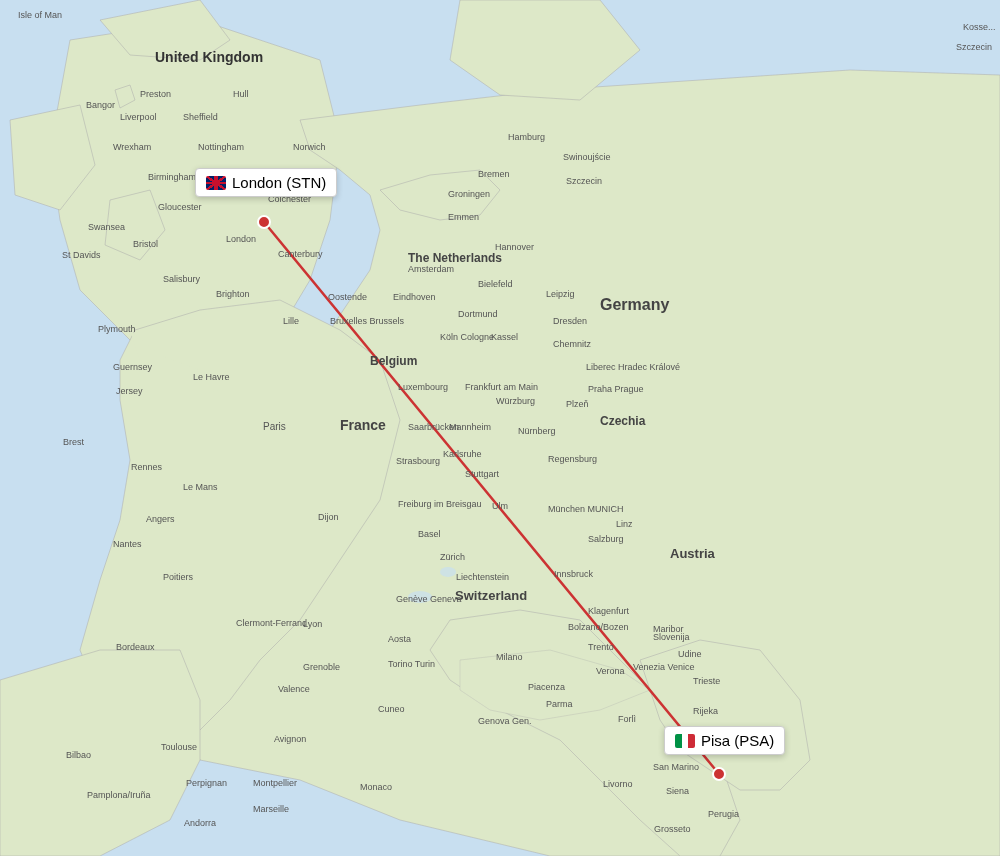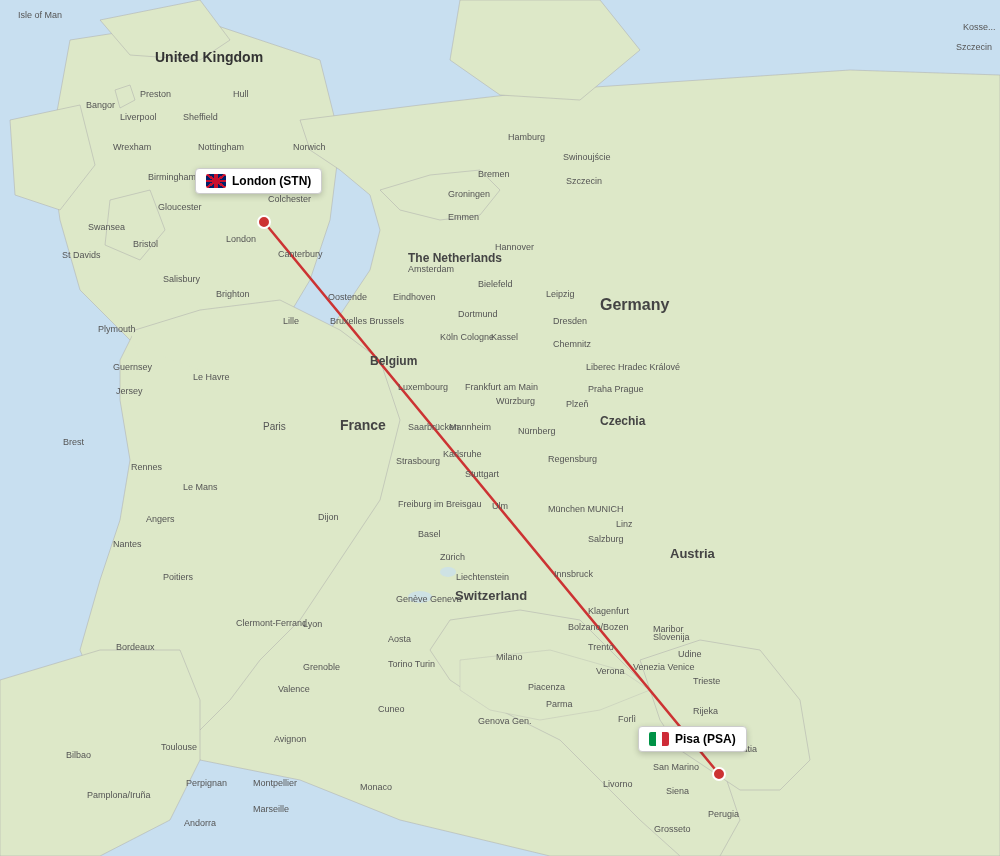--- a/index.html
+++ b/index.html
@@ -19,38 +19,38 @@
       top: 0;
       left: 0;
     }
 
     .location-label {
       position: absolute;
       background: white;
       border: 1px solid #ccc;
       border-radius: 4px;
       padding: 5px 10px;
-      font-size: 12px;
-      font-weight: bold;
+      font-size: 15px;
+      font-weight: normal;
       white-space: nowrap;
       display: flex;
       align-items: center;
       gap: 6px;
       box-shadow: 0 2px 6px rgba(0,0,0,0.2);
       z-index: 10;
     }
 
     #london-label {
       top: 168px;
       left: 195px;
     }
 
     #pisa-label {
       top: 726px;
-      left: 638px;
+      left: 664px;
       text-align: center;
     }
 
     .flag-uk {
       display: inline-block;
       width: 20px;
       height: 14px;
       background: 
         linear-gradient(to bottom, transparent 40%, #C8102E 40%, #C8102E 60%, transparent 60%),
         linear-gradient(to right, transparent 40%, #C8102E 40%, #C8102E 60%, transparent 60%),

